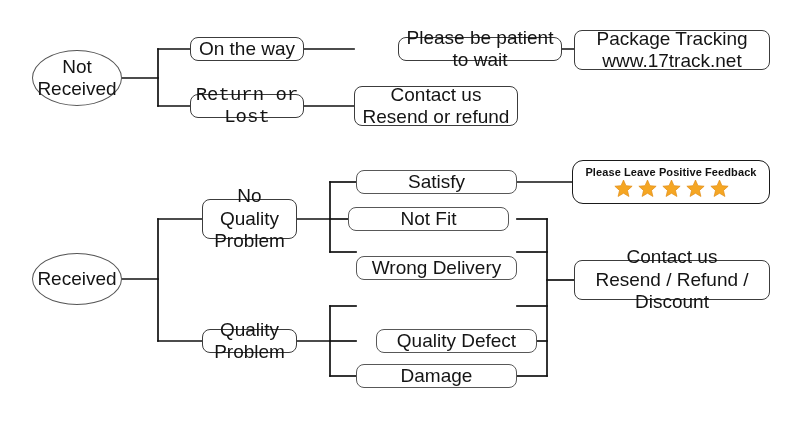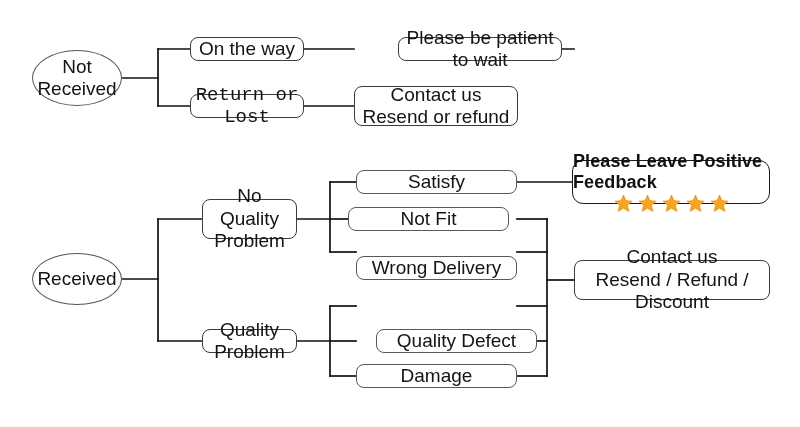--- a/index.html
+++ b/index.html
@@ -59,21 +59,21 @@
     background: #ffffff;
     border: 1.6px solid #1a1a1a;
     border-radius: 11px;
     display: flex;
     flex-direction: column;
     align-items: center;
     justify-content: center;
     z-index: 3;
   }
   .feedback-title {
-    font-size: 18px;
+    font-size: 11px;
     font-weight: bold;
     color: #111111;
     letter-spacing: 0.1px;
     margin-bottom: 1px;
   }
   .star-row {
     display: flex;
     gap: 5px;
     align-items: center;
   }
@@ -127,20 +127,22 @@
     </g>
   </svg>
 
   <div class="node ellipse" style="left:32px; top:50px; width:90px; height:56px;">Not
 Received</div>
 
   <div class="node rbox" style="left:190px; top:37px; width:114px; height:24px;">On the way</div>
 
   <div class="node rbox" style="left:354px; top:37px; width:164px; height:24px;margin-left:44px;">Please be patient to wait</div>
 
+  <div class="node rbox" style="left:574px; top:30px; width:196px; height:40px;">Package Tracking
+www.17track.net</div>
 
   <div class="node rbox" style="left:190px; top:94px; width:114px; height:24px;font-family:Liberation Mono, monospace;">Return or Lost</div>
 
   <div class="node rbox" style="left:354px; top:86px; width:164px; height:40px;">Contact us
 Resend or refund</div>
 
   <div class="node ellipse" style="left:32px; top:253px; width:90px; height:52px;">Received</div>
 
   <div class="node rbox" style="left:202px; top:199px; width:95px; height:40px;">No
 Quality Problem</div>

